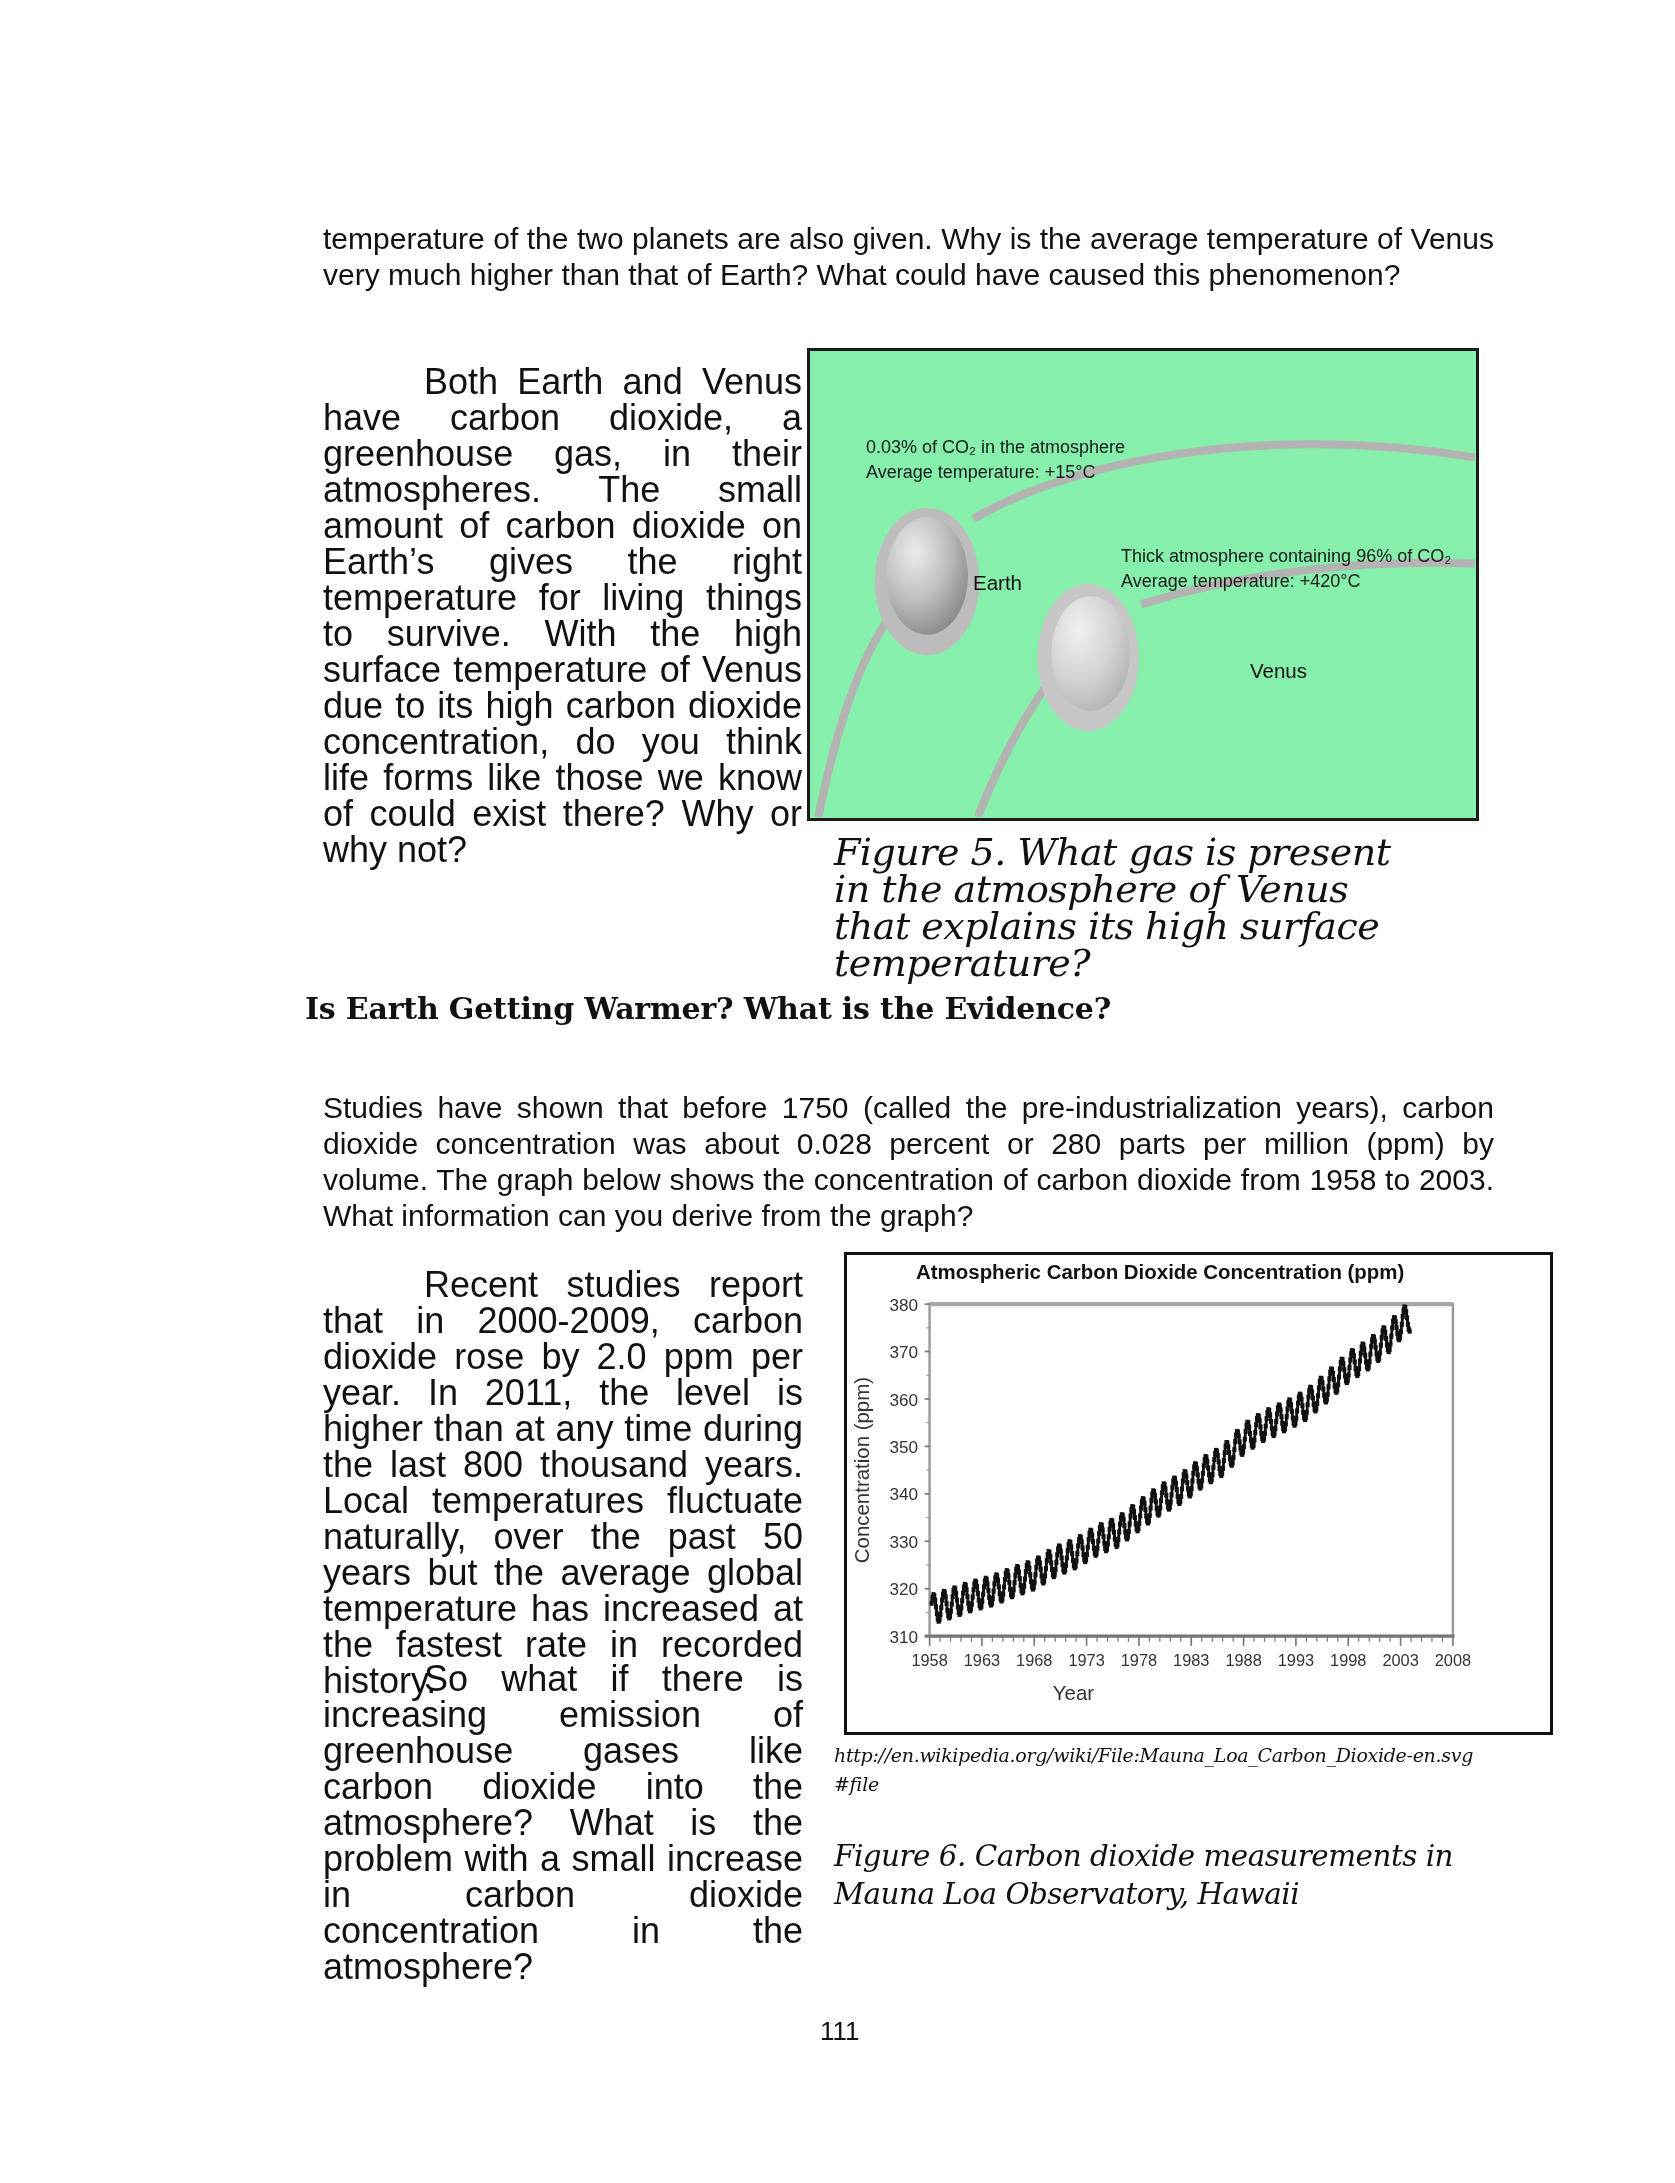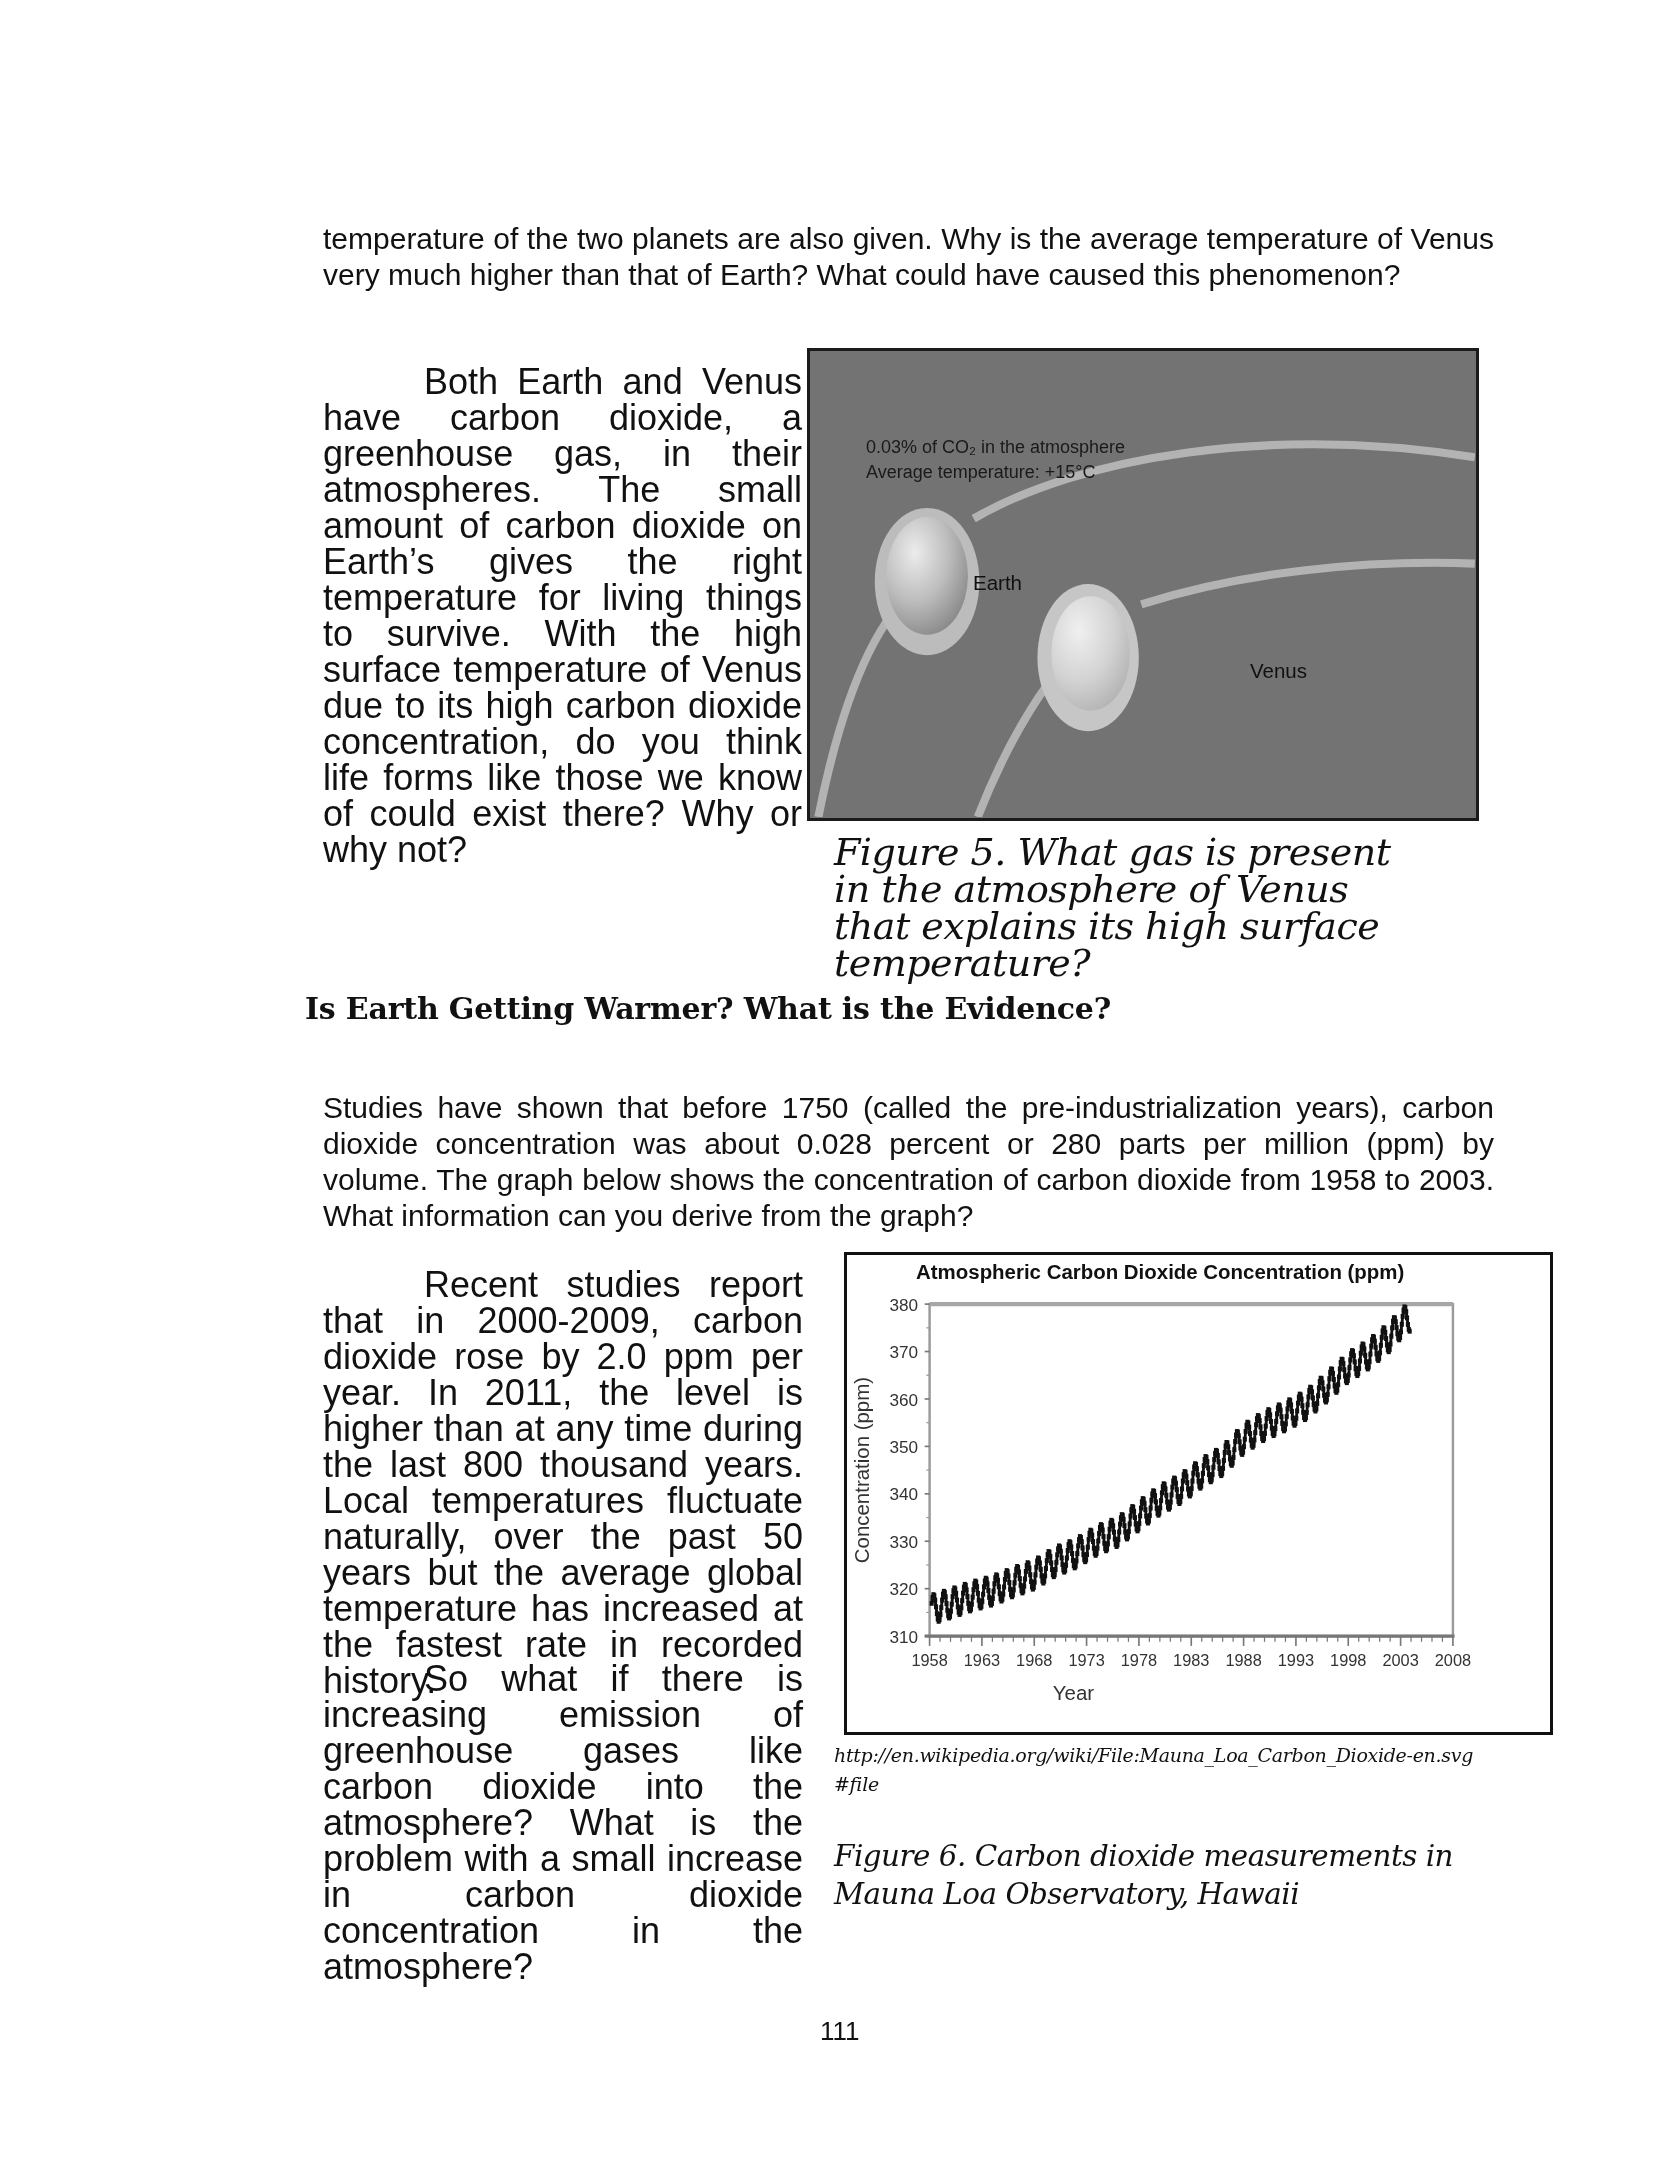--- a/index.html
+++ b/index.html
@@ -4,21 +4,21 @@
   <style>
     html, body { margin: 0; padding: 0; background: #ffffff; }
     body { width: 1675px; height: 2183px; position: relative; overflow: hidden; color: #111; }
     .abs { position: absolute; }
     .para { font-family: "Liberation Sans", sans-serif; font-size: 30px; line-height: 36px; text-align: justify; margin: 18px; }
     .para-narrow { font-size: 36px; }
     .indent { text-indent: 101px; }
     .heading { font-family: "DejaVu Serif", serif; font-weight: bold; font-size: 30px; letter-spacing: -0.2px; margin: 0; }
     .caption { font-family: "DejaVu Serif", serif; font-style: italic; font-size: 38px; line-height: 37px; margin: 0; letter-spacing: -0.5px; }
     .source { font-family: "DejaVu Serif", serif; font-style: italic; font-size: 19px; line-height: 29.4px; margin: 0; letter-spacing: -0.3px; }
-    .fig5 { background: #737373; border: 3.3px solid #1b1b1b; box-sizing: border-box; overflow: hidden; }
+    .fig5 { background: #86efac; border: 3.3px solid #1b1b1b; box-sizing: border-box; overflow: hidden; }
     .fig-label { font-family: "Liberation Sans", sans-serif; font-size: 18px; line-height: 24.5px; color: #1a1a1a; white-space: nowrap; }
     .planet-label { font-family: "Liberation Sans", sans-serif; font-size: 20.5px; color: #111; }
     .chartbox { background: #fff; border: 3.3px solid #111; box-sizing: border-box; }
     .page-num { font-family: "Liberation Sans", sans-serif; font-size: 26px; }
   </style>
 </head>
 <body>
 
 <p class="para abs" style="left:305px; top:203px; width:1171px;">temperature of the two planets are also given. Why is the average temperature of Venus very much higher than that of Earth? What could have caused this phenomenon?</p>
 
@@ -47,20 +47,24 @@
 
     <ellipse cx="143" cy="282" rx="64" ry="90" fill="#bcbcbc"></ellipse>
     <ellipse cx="143" cy="275" rx="50" ry="72" fill="url(#earthGrad)"></ellipse>
 
     <ellipse cx="340" cy="375" rx="62" ry="90" fill="#c6c6c6"></ellipse>
     <ellipse cx="343" cy="370" rx="48" ry="70" fill="url(#venusGrad)"></ellipse>
   </svg>
   <div class="fig-label abs" style="left:56px; top:84px;">
     <div>0.03% of CO₂ in the atmosphere</div>
     <div>Average temperature:  +15°C</div>
+  </div>
+  <div class="fig-label abs" style="left:311px; top:193px;">
+    <div>Thick atmosphere  containing 96% of CO₂</div>
+    <div>Average temperature:  +420°C</div>
   </div>
   <div class="planet-label abs" style="left:163px; top:220px;text-align:center;">Earth</div>
   <div class="planet-label abs" style="left:416px; top:308px;margin-left:24px;">Venus</div>
 </div>
 
 <p class="caption abs" style="left:834px; top:834px; width:589px;">Figure 5.  What gas is present in the atmosphere of Venus that explains its high surface temperature?</p>
 
 <h2 class="heading abs" style="left:305px; top:991px;">Is Earth Getting Warmer? What is the Evidence?</h2>
 
 <p class="para abs" style="left:305px; top:1072px; width:1171px;">Studies have shown that before 1750 (called the pre-industrialization years), carbon dioxide concentration was about 0.028 percent or 280 parts per million (ppm) by volume. The graph below shows the concentration of carbon dioxide from 1958 to 2003. What information can you derive from the graph?</p>

